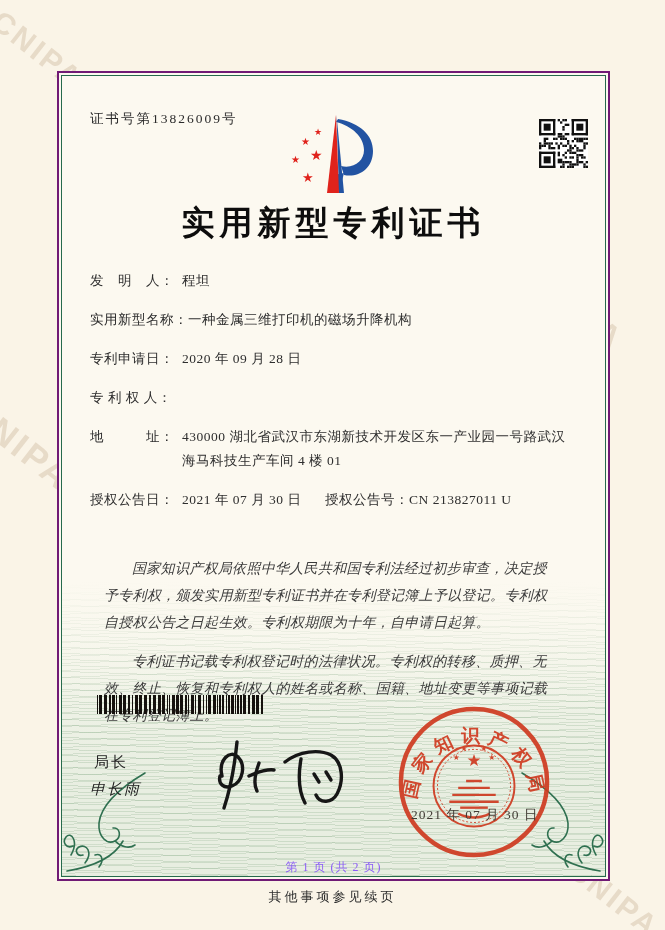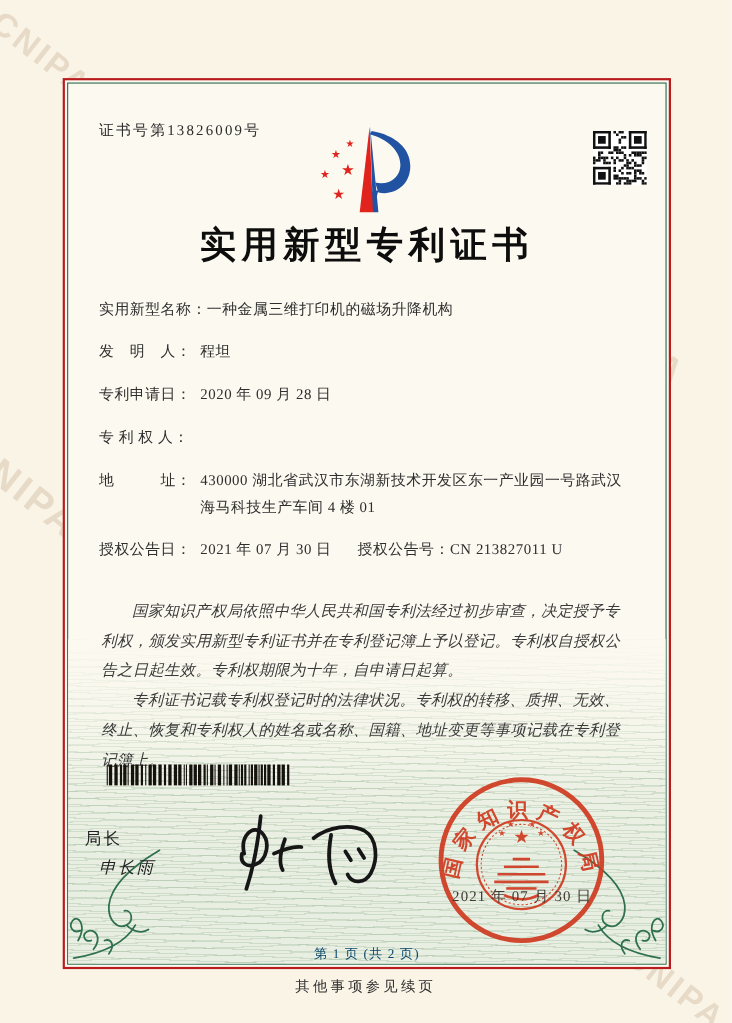--- a/index.html
+++ b/index.html
@@ -6,21 +6,21 @@
   body{width:665px;height:930px;position:relative;overflow:hidden;
        background:#faf4e7;font-family:"Liberation Serif",serif;}
 
   
   .wm{position:absolute;font-family:"Liberation Sans",sans-serif;font-weight:bold;
       font-size:30px;letter-spacing:3px;color:rgba(205,184,158,0.42);
       transform:rotate(38deg);transform-origin:left top;pointer-events:none;white-space:nowrap;}
 
   
   .cert{position:absolute;left:57px;top:71px;width:549px;height:806px;
-        border:2px solid #b91c1c;background:#fcf9f0;}
+        border:2px solid #701a75;background:#fcf9f0;}
   .cert-inner{position:absolute;left:2px;top:2px;right:2px;bottom:2px;
         border:1px solid #266a4c;}
   .guilloche{position:absolute;left:3px;right:3px;bottom:3px;height:295px;
         background:
           linear-gradient(to bottom, rgba(252,249,240,1) 0%, rgba(252,249,240,0) 45%),
           repeating-linear-gradient(2deg,  rgba(140,175,140,0.30) 0 1px, rgba(0,0,0,0) 1px 6px),
           repeating-linear-gradient(-2deg, rgba(140,175,140,0.26) 0 1px, rgba(0,0,0,0) 1px 7px),
           linear-gradient(to bottom, rgba(242,245,234,0.55), #e8eee1 70%);}
 
   
@@ -36,37 +36,37 @@
           color:#2e2e2e;letter-spacing:0.5px;}
   .frow{display:flex;margin-bottom:15px;line-height:24px;position:relative;}
   .flabel{flex:0 0 auto;min-width:92px;white-space:pre;}
   .fvalue{flex:1;}
   .grant-label2{position:absolute;left:235px;top:0;}
   .grant-val2{position:absolute;left:319px;top:0;text-align:center;}
 
   
   .paras{position:absolute;left:33px;top:470px;width:480px;font-size:14px;
          font-style:italic;color:#3a3a3a;line-height:27px;letter-spacing:0.3px;}
-  .paras p{margin:0;text-indent:2em;}
+  .paras p{margin:12px;text-indent:2em;}
 
   
   #barcode{position:absolute;left:38px;top:622px;width:172px;height:19px;font-size:0;}
   #barcode i{display:inline-block;height:100%;background:#15110d;}
 
   
-  .signer-title{position:absolute;left:18px;top:680px;font-family:Liberation Mono, monospace;
+  .signer-title{position:absolute;left:35px;top:680px;font-family:Liberation Mono, monospace;
                 font-size:15px;color:#222;letter-spacing:2px;}
   .signer-name{position:absolute;left:31px;top:707px;font-family:"Liberation Sans",sans-serif;
                font-size:15px;color:#222;letter-spacing:2px;font-style:italic;}
   .signature{position:absolute;left:133px;top:663px;}
   .seal{position:absolute;left:336px;top:630px;opacity:0.92;}
   .seal-date{position:absolute;left:352px;top:733px;width:160px;font-size:13.5px;
              color:#403b34;letter-spacing:1px;z-index:5;}
   .page-ind{position:absolute;left:0;top:786px;width:100%;text-align:center;
-            font-size:12px;color:#0c4a6e;letter-spacing:1px;}
+            font-size:12px;color:#8b5cf6;letter-spacing:1px;}
   .orn{position:absolute;pointer-events:none;}
   .orn-left{left:4px;bottom:4px;}
   .orn-right{right:4px;bottom:4px;transform:scaleX(-1);}
 
   .footer-note{position:absolute;left:0;top:888px;width:665px;text-align:center;
                font-size:13px;color:#2e2e2e;letter-spacing:3px;}
 </style>
 </head>
 <body>
 
@@ -244,26 +244,26 @@
     <span class="star" style="left:17px;top:24px;font-size:10px;">★</span>
     <span class="star" style="left:7px;top:42px;font-size:10px;">★</span>
     <span class="star" style="left:26px;top:35px;font-size:14px;">★</span>
     <span class="star" style="left:18px;top:58px;font-size:13px;">★</span>
   </div>
 
   <div class="title">实用新型专利证书</div>
 
   <div class="fields">
     <div class="frow">
+      <span class="flabel">发　明　人：</span>
+      <span class="fvalue">程坦</span>
+    </div>
+    <div class="frow">
       <span class="flabel">实用新型名称：</span>
       <span class="fvalue">一种金属三维打印机的磁场升降机构</span>
-    </div>
-    <div class="frow">
-      <span class="flabel">发　明　人：</span>
-      <span class="fvalue">程坦</span>
     </div>
     <div class="frow">
       <span class="flabel">专利申请日：</span>
       <span class="fvalue">2020 年 09 月 28 日</span>
     </div>
     <div class="frow">
       <span class="flabel">专 利 权 人：</span>
     </div>
     <div class="frow">
       <span class="flabel">地　　　址：</span>

